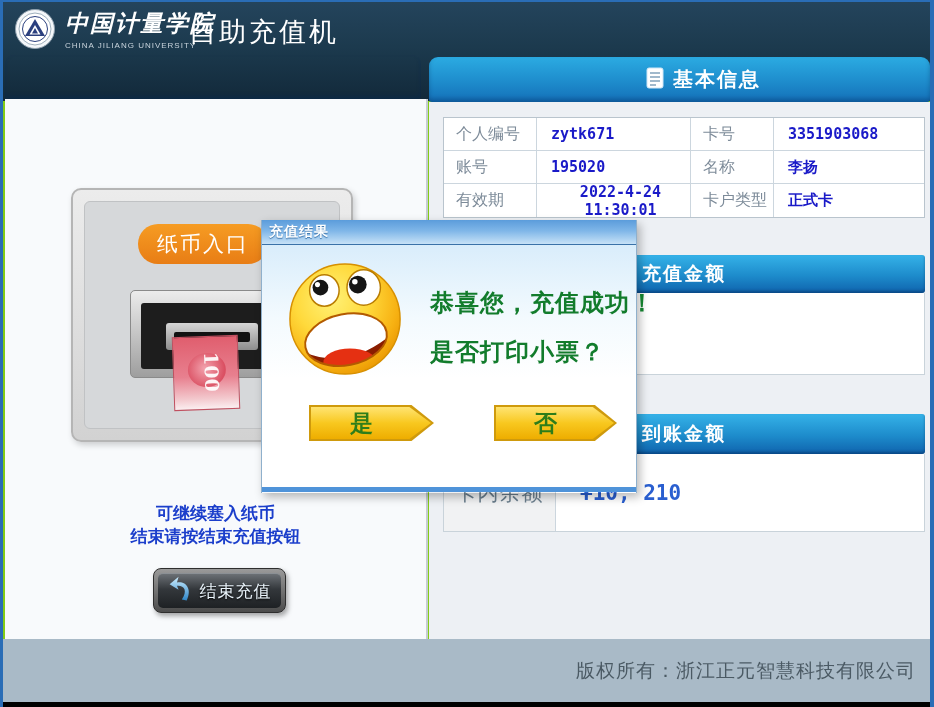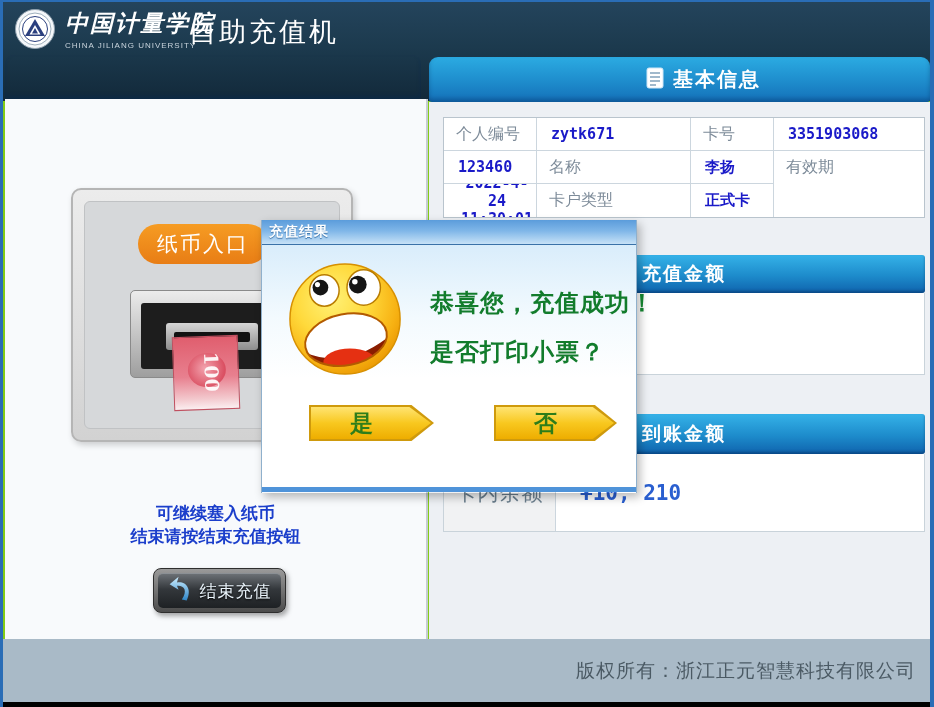--- a/index.html
+++ b/index.html
@@ -188,21 +188,22 @@
       </span>
       <span class="end-btn-label">结束充值</span>
     </div>
   </div>
 
   <div class="info-table">
     <div class="cell cell-label">个人编号</div>
     <div class="cell cell-value">zytk671</div>
     <div class="cell cell-label">卡号</div>
     <div class="cell cell-value">3351903068</div>
-    <div class="cell cell-value">123460</div>
+    <div class="cell cell-label">账号</div>
+    <div class="cell cell-value">195020</div>
     <div class="cell cell-label">名称</div>
     <div class="cell cell-value">李扬</div>
     <div class="cell cell-label">有效期</div>
     <div class="cell cell-value">2022-4-24 11:30:01</div>
     <div class="cell cell-label">卡户类型</div>
     <div class="cell cell-value">正式卡</div>
   </div>
 
   <div class="sec-header sec1-header">充值金额</div>
   <div class="sec1-body"></div>

